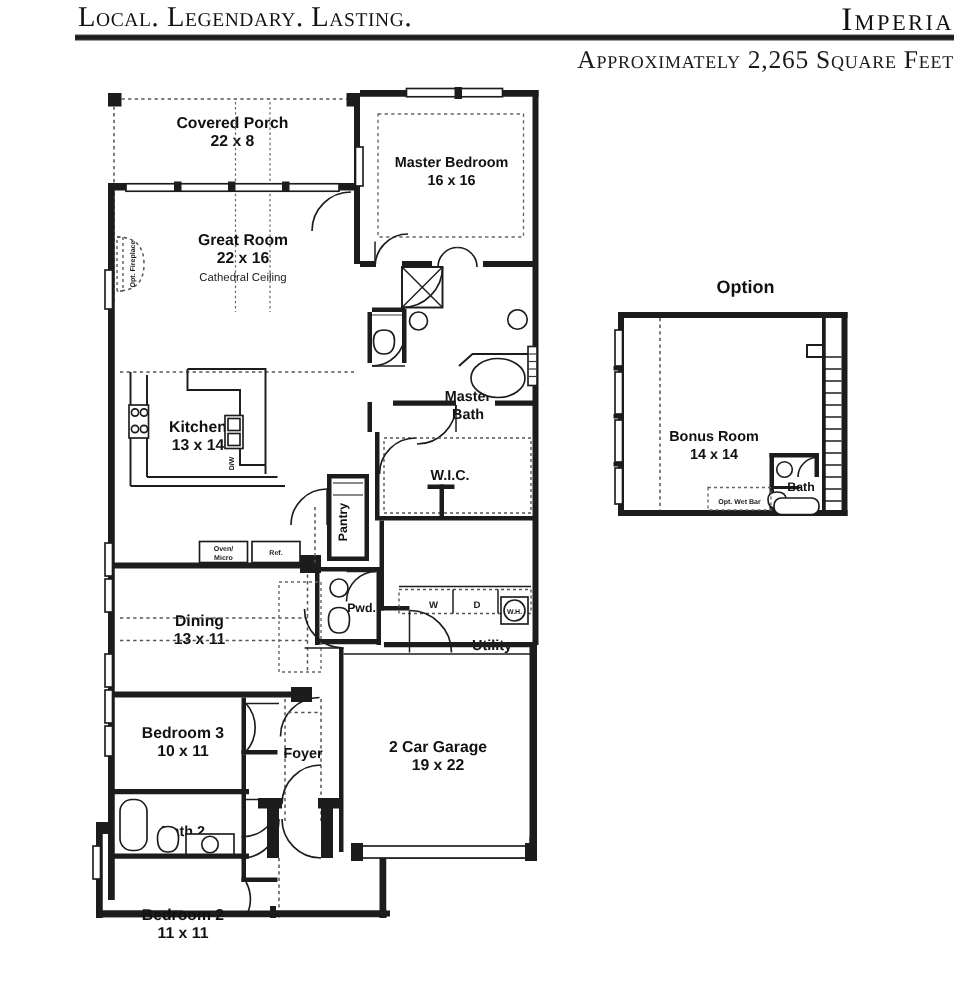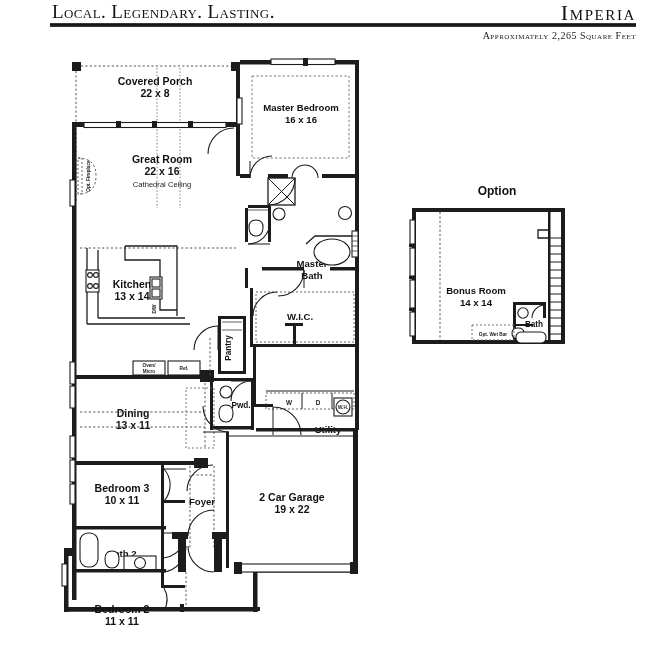--- a/index.html
+++ b/index.html
@@ -57,21 +57,21 @@
     top: 23px;
     width: 586px;
     height: 4px;
     background: linear-gradient(to bottom, #4a4a4a 0%, #111 40%, #3a3a3a 100%);
   }
   .sqft {
     position: absolute;
     right: 14px;
     top: 30px;
     font-family: "Liberation Serif", serif;
-    font-size: 10px;
+    font-size: 17px;
     font-variant: small-caps;
     letter-spacing: 0.5px;
     color: #1a1a1a;
     white-space: nowrap;
   }
 
   
   .plan-wrap {
     position: absolute;
     left: 0; top: 48px;

